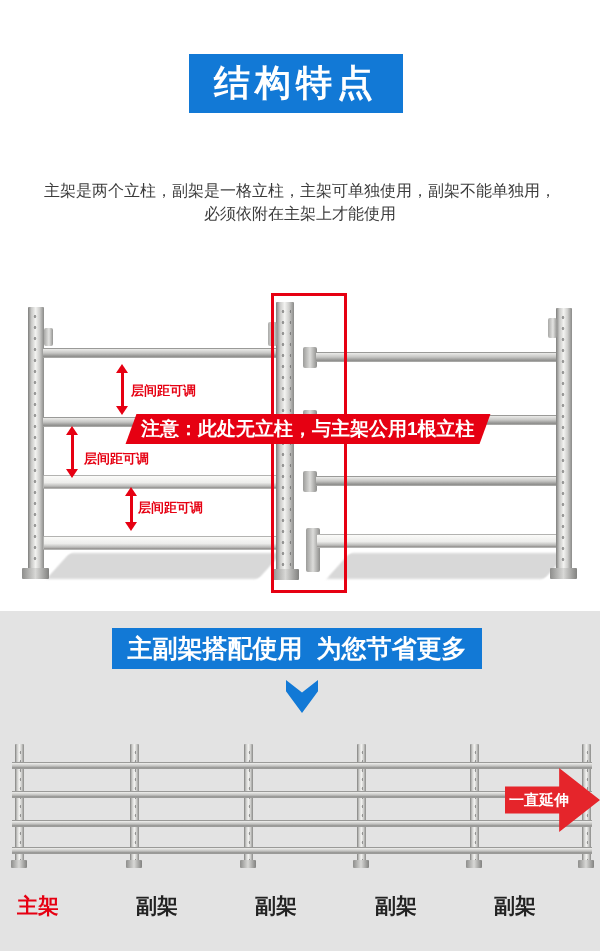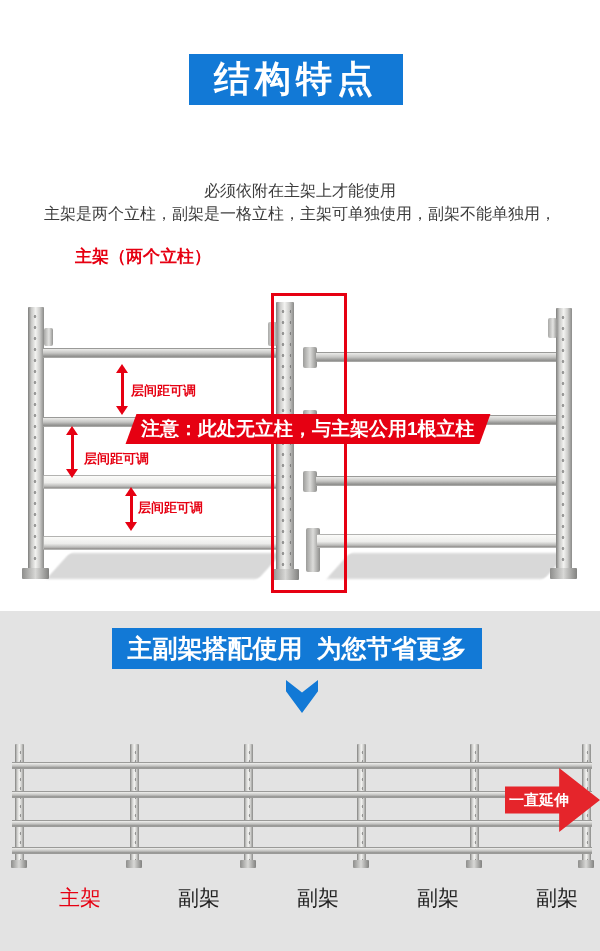--- a/index.html
+++ b/index.html
@@ -1,19 +1,19 @@
 <!DOCTYPE html>
 <html><head>
 <meta charset="utf-8">
 <style>
   html,body{margin:0;padding:0;background:#ffffff;font-family:"Liberation Sans","DejaVu Sans",sans-serif;}
   #page{position:relative;width:600px;height:951px;margin:0 auto;background:#ffffff;overflow:hidden;}
 
   
-  .badge{position:absolute;left:189px;top:54px;width:214px;height:51px;background:#1279d6;
+  .badge{position:absolute;left:189px;top:54px;width:214px;height:59px;background:#1279d6;
          display:flex;align-items:center;justify-content:center;color:#fff;font-size:36px;
          font-weight:bold;letter-spacing:5px;}
   .title{position:absolute;left:0;top:104px;width:600px;text-align:center;color:#141414;
          font-size:51px;font-weight:bold;letter-spacing:1px;line-height:60px;}
   .desc{position:absolute;left:0;top:179px;width:600px;text-align:center;color:#3c3c3c;
         font-size:16px;line-height:23px;}
   .sub-label{position:absolute;top:245px;color:#e60012;font-size:17px;font-weight:bold;}
   .sub-label.main{left:75px;}
   .sub-label.sub{left:408px;}
 
@@ -56,36 +56,35 @@
         clip-path:polygon(0 0,50% 38%,100% 0,100% 34%,50% 100%,0 34%);}
   .b-beam{position:absolute;left:12px;width:580px;height:6px;z-index:3;
         background:linear-gradient(#efefed,#c2c2c0 50%,#8b8b89 85%,#adadab);border-top:1px solid #9a9a98;}
   .b-post{width:9px;top:133px;height:121px;z-index:2;}
   .b-post::after{background-size:6px 9px;}
   .b-foot{width:16px;top:249px;height:8px;z-index:2;}
   .extend-arrow{position:absolute;left:505px;top:157px;width:95px;height:64px;background:#e5252b;z-index:5;
         clip-path:polygon(0 29%,57% 29%,57% 0,100% 50%,57% 100%,57% 71%,0 71%);}
   .extend-arrow span{position:absolute;left:4px;top:50%;transform:translateY(-50%);width:56%;
         text-align:center;color:#fff;font-size:15px;font-weight:bold;white-space:nowrap;}
-  .unit-label{position:absolute;top:273px;width:84px;text-align:right;font-size:21px;font-weight:normal;color:#222;}
+  .unit-label{position:absolute;top:281px;width:84px;text-align:left;font-size:21px;font-weight:bold;color:#222;}
   .unit-label.red{color:#e60012;}
 </style>
 </head>
 <body>
 
 <div id="page">
 
   <div class="badge">
     <span>结构特点</span>
   </div>
   <div class="desc">
+    <div>主架是两个立柱，副架是一格立柱，主架可单独使用，副架不能单独用，</div>
     <div>必须依附在主架上才能使用</div>
-    <div>主架是两个立柱，副架是一格立柱，主架可单独使用，副架不能单独用，</div>
   </div>
-  <div class="sub-label main">主架（两个立柱）</div>
 
   <div>
 
     <div class="shadow" style="left:58px;top:553px;width:212px;"></div>
     <div class="shadow" style="left:338px;top:553px;width:218px;"></div>
 
     <div class="post" style="left:28px;top:307px;width:16px;height:266px;"></div>
     <div class="clip" style="left:44px;top:328px;width:9px;height:18px;"></div>
     <div class="foot" style="left:22px;top:568px;width:27px;"></div>
     <div class="beam" style="left:43px;top:348px;width:234px;"></div>

